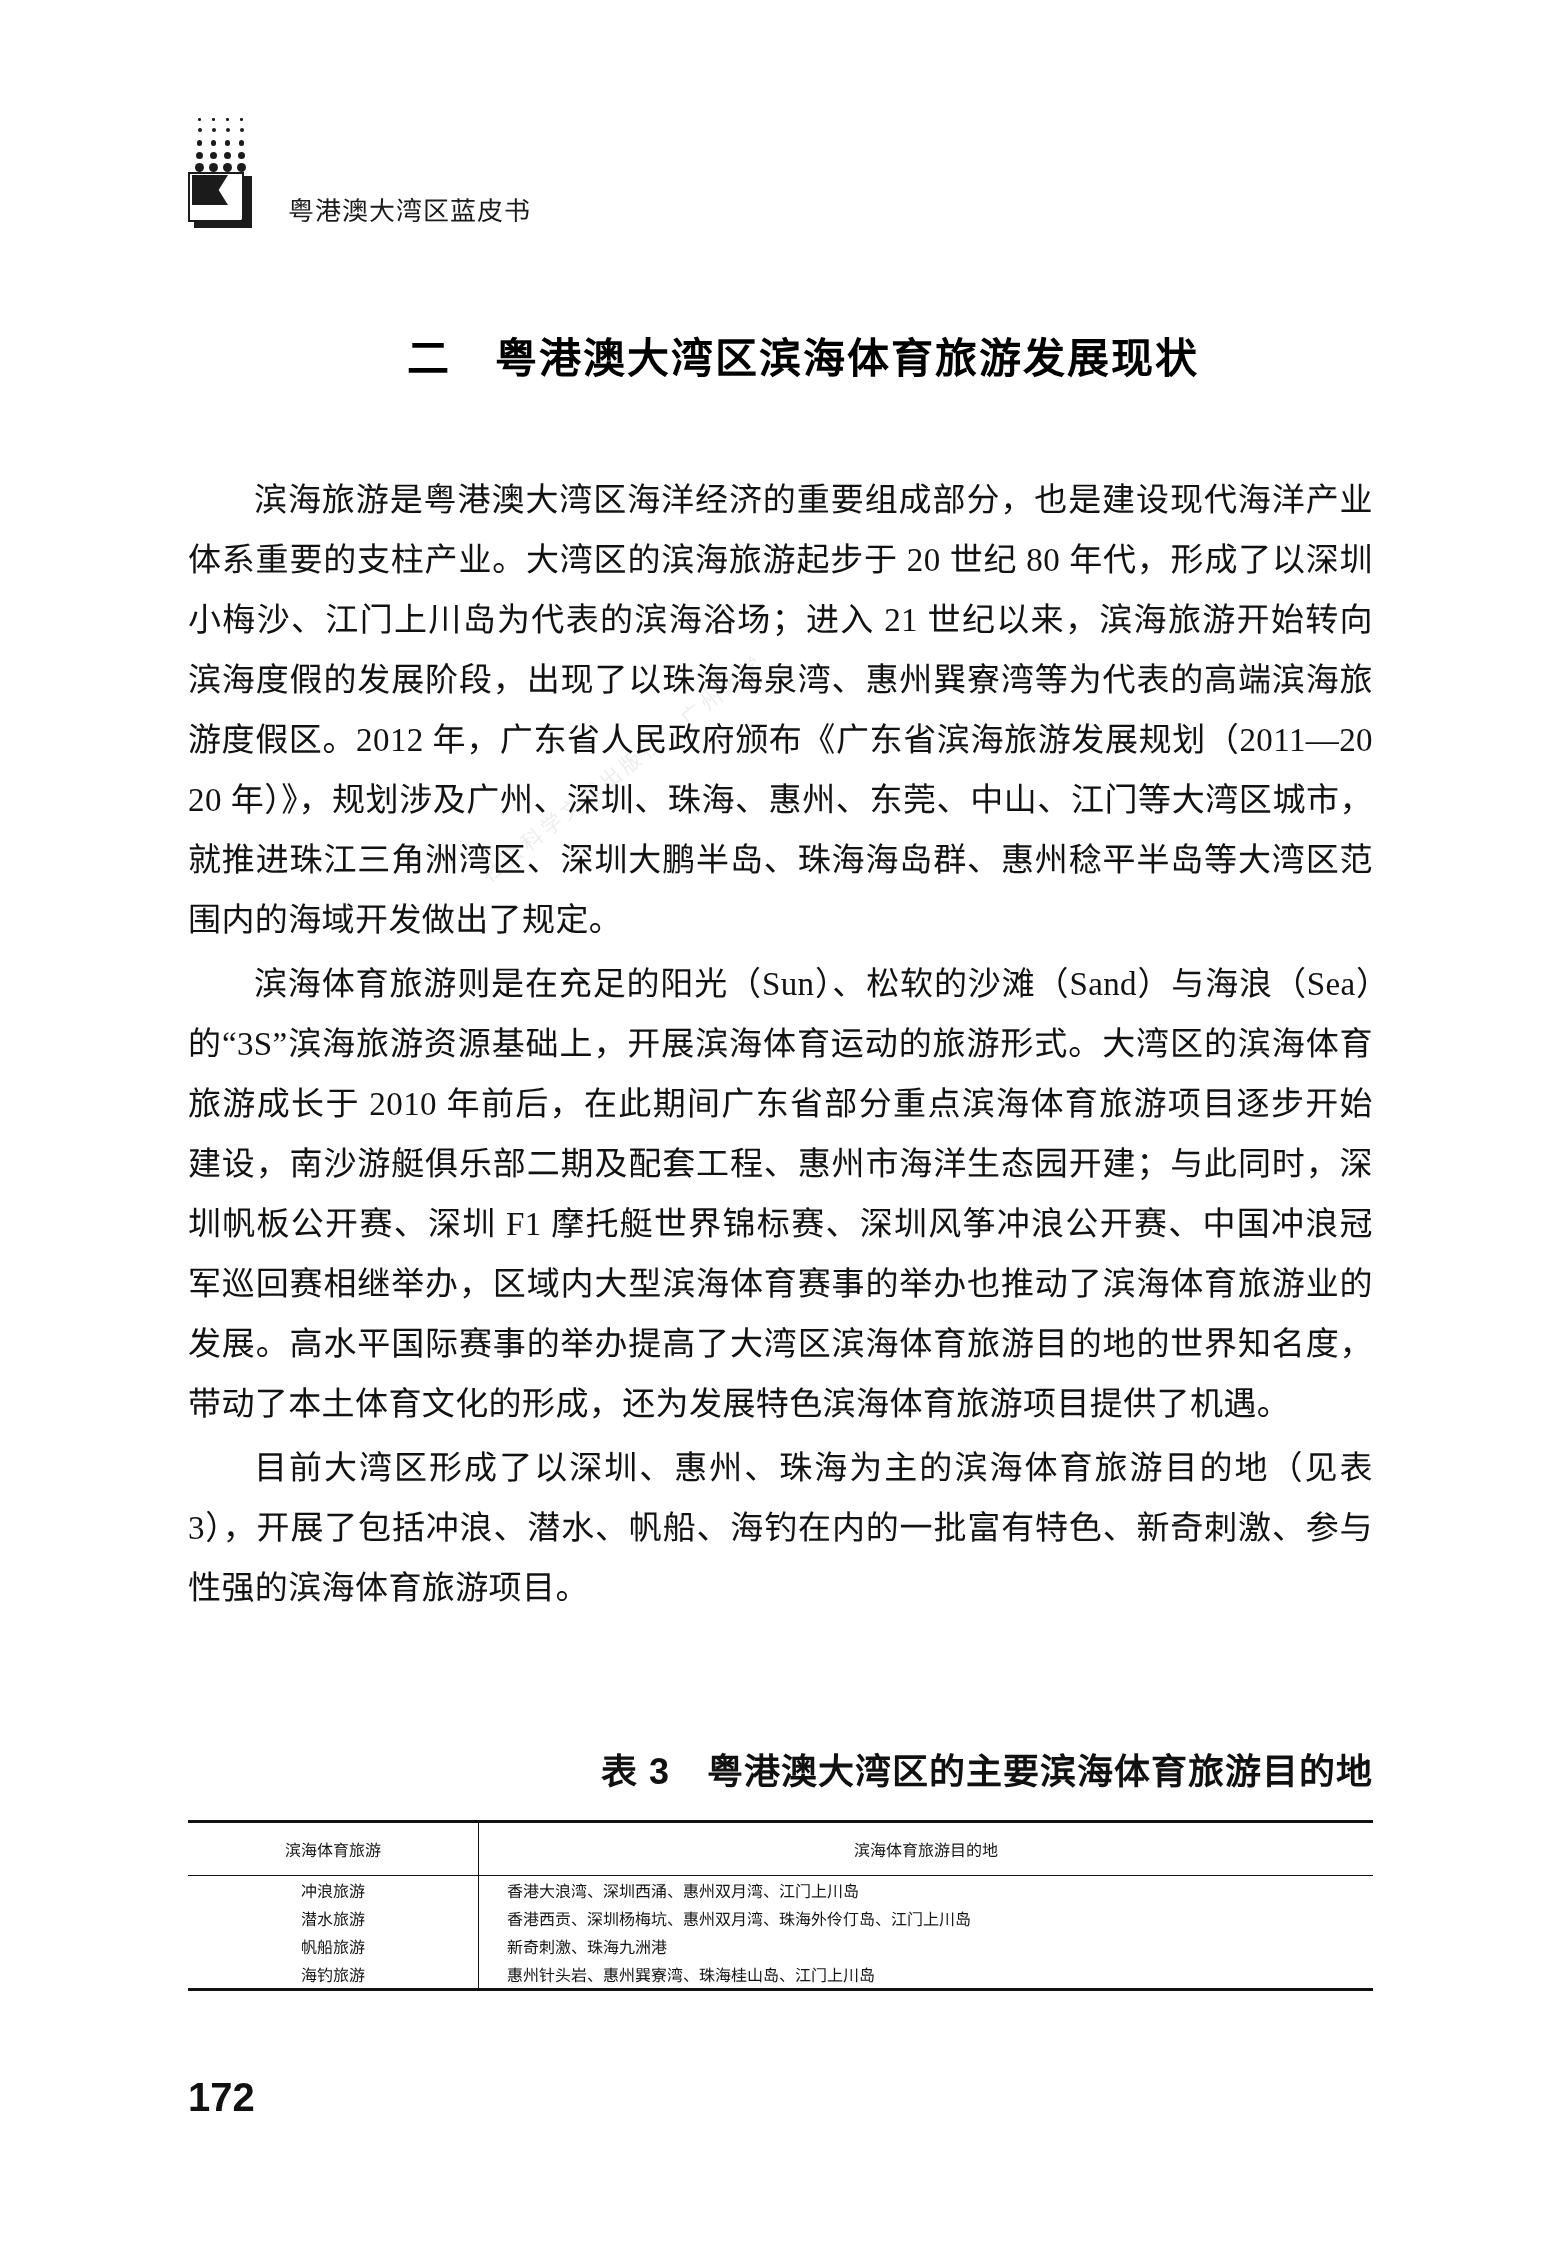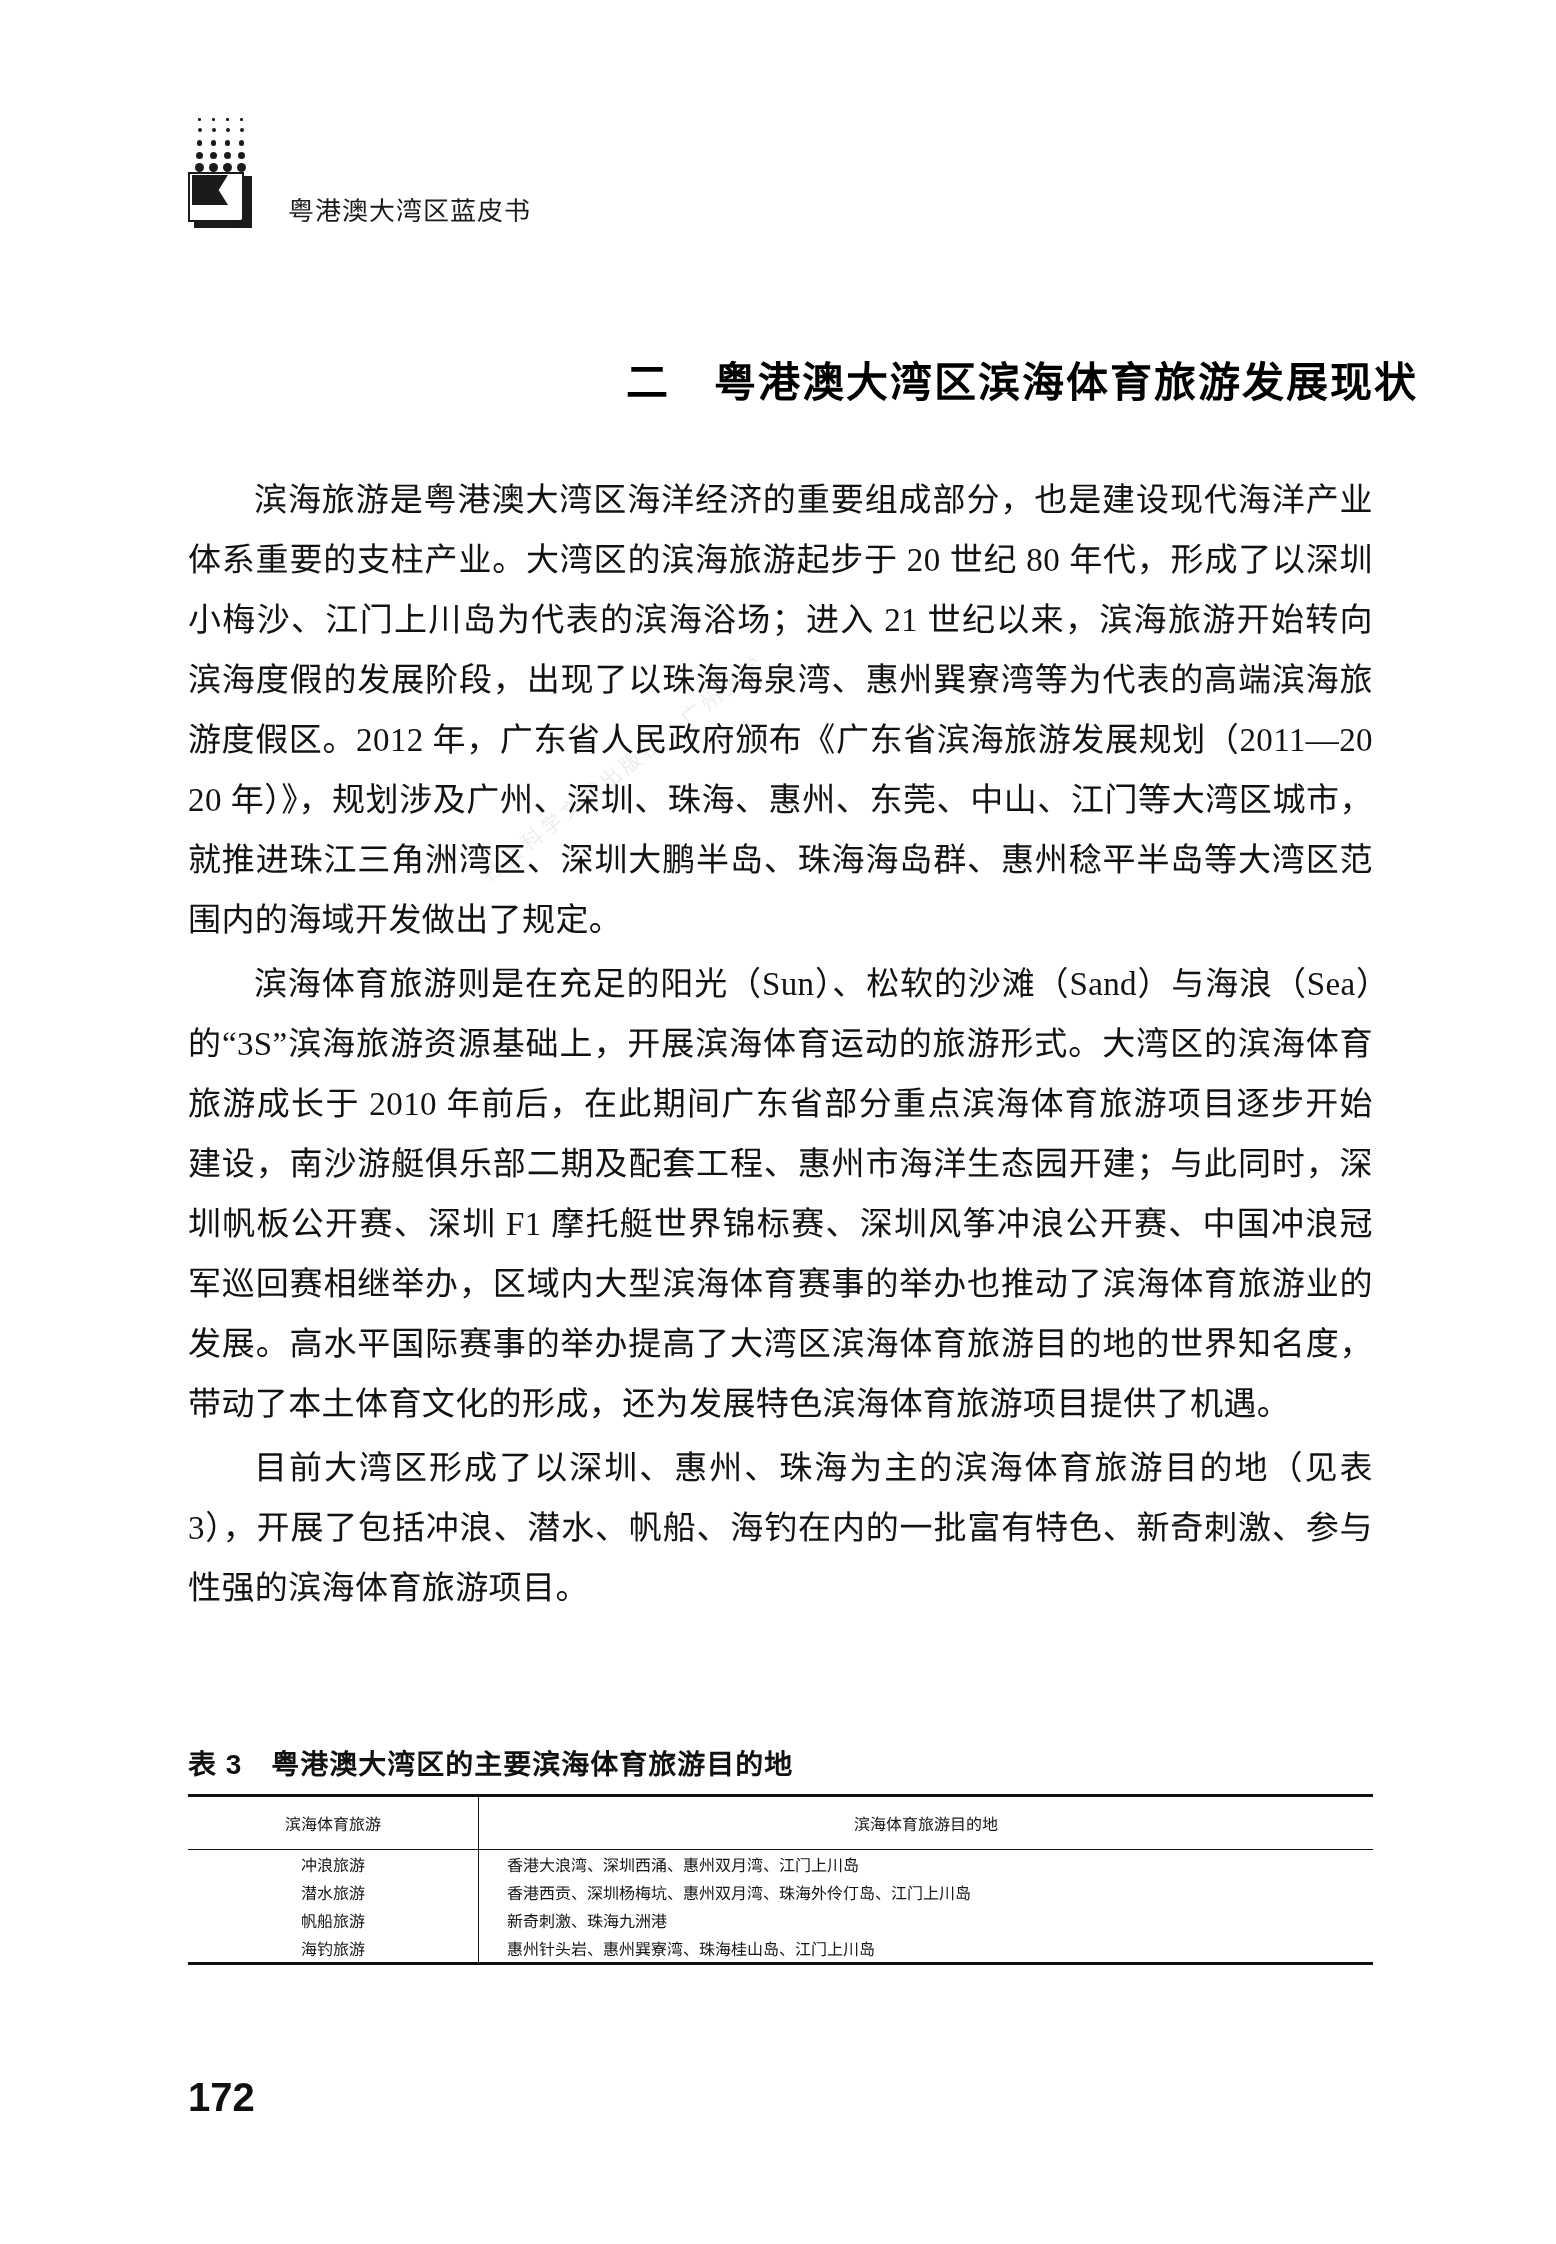--- a/index.html
+++ b/index.html
@@ -94,23 +94,23 @@
     color: #1b1b1b;
     line-height: 1;
     padding-bottom: 4px;
     white-space: nowrap;
   }
 
   
   .section-heading {
     position: absolute;
     left: 188px;
-    top: 348px;
+    top: 324px;
     width: 1230px;
-    text-align: right;
+    text-align: center;
     font-family: "Liberation Sans", "DejaVu Sans", sans-serif;
     font-weight: bold;
     font-size: 42px;
     letter-spacing: 2px;
     color: #000000;
     white-space: pre;
   }
 
   
   .body-block {
@@ -132,27 +132,27 @@
   }
 
   
   .table-wrap {
     position: absolute;
     left: 188px;
     top: 1742px;
     width: 1185px;
   }
   .table-caption {
-    text-align: left;
+    text-align: right;
     font-family: "Liberation Sans", "DejaVu Sans", sans-serif;
     font-weight: bold;
-    font-size: 28px;
+    font-size: 36px;
     letter-spacing: 1px;
     color: #111111;
-    margin-bottom: 12px;
+    margin-bottom: 26px;
     white-space: pre;
   }
   table.data-table {
     width: 100%;
     border-collapse: collapse;
     font-size: 16px;
     color: #141414;
   }
   table.data-table thead th {
     font-weight: normal;

